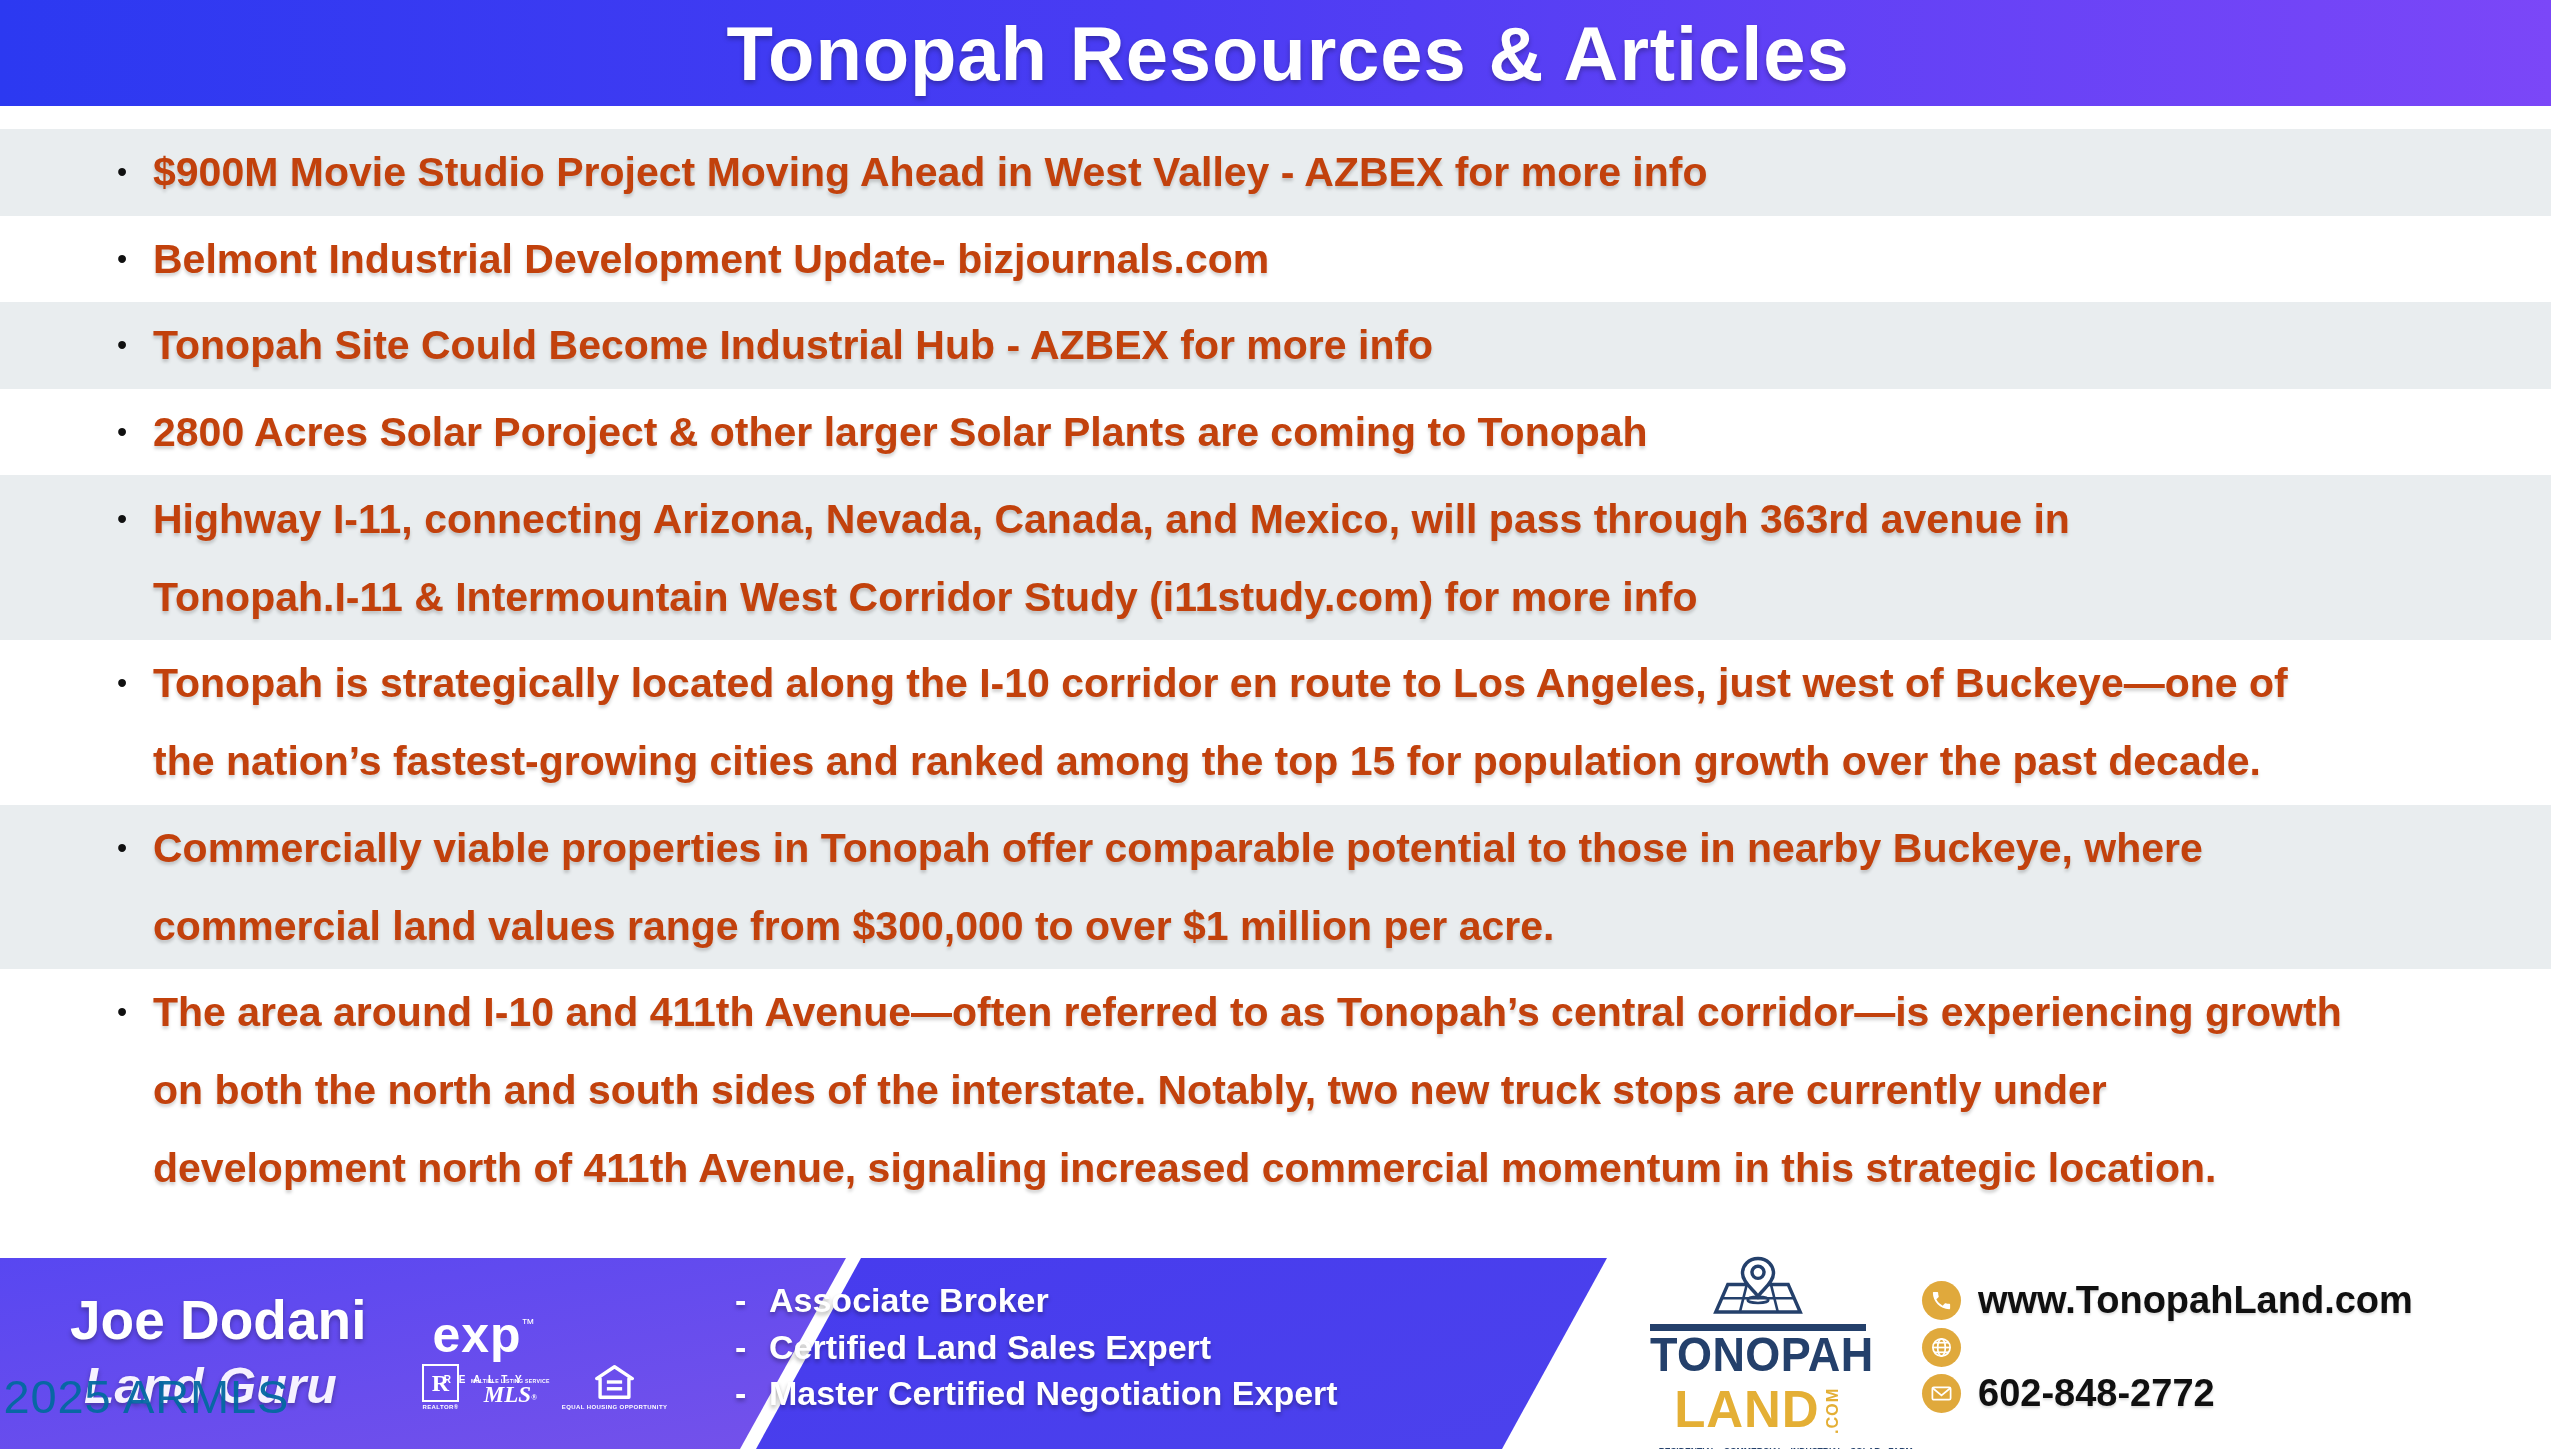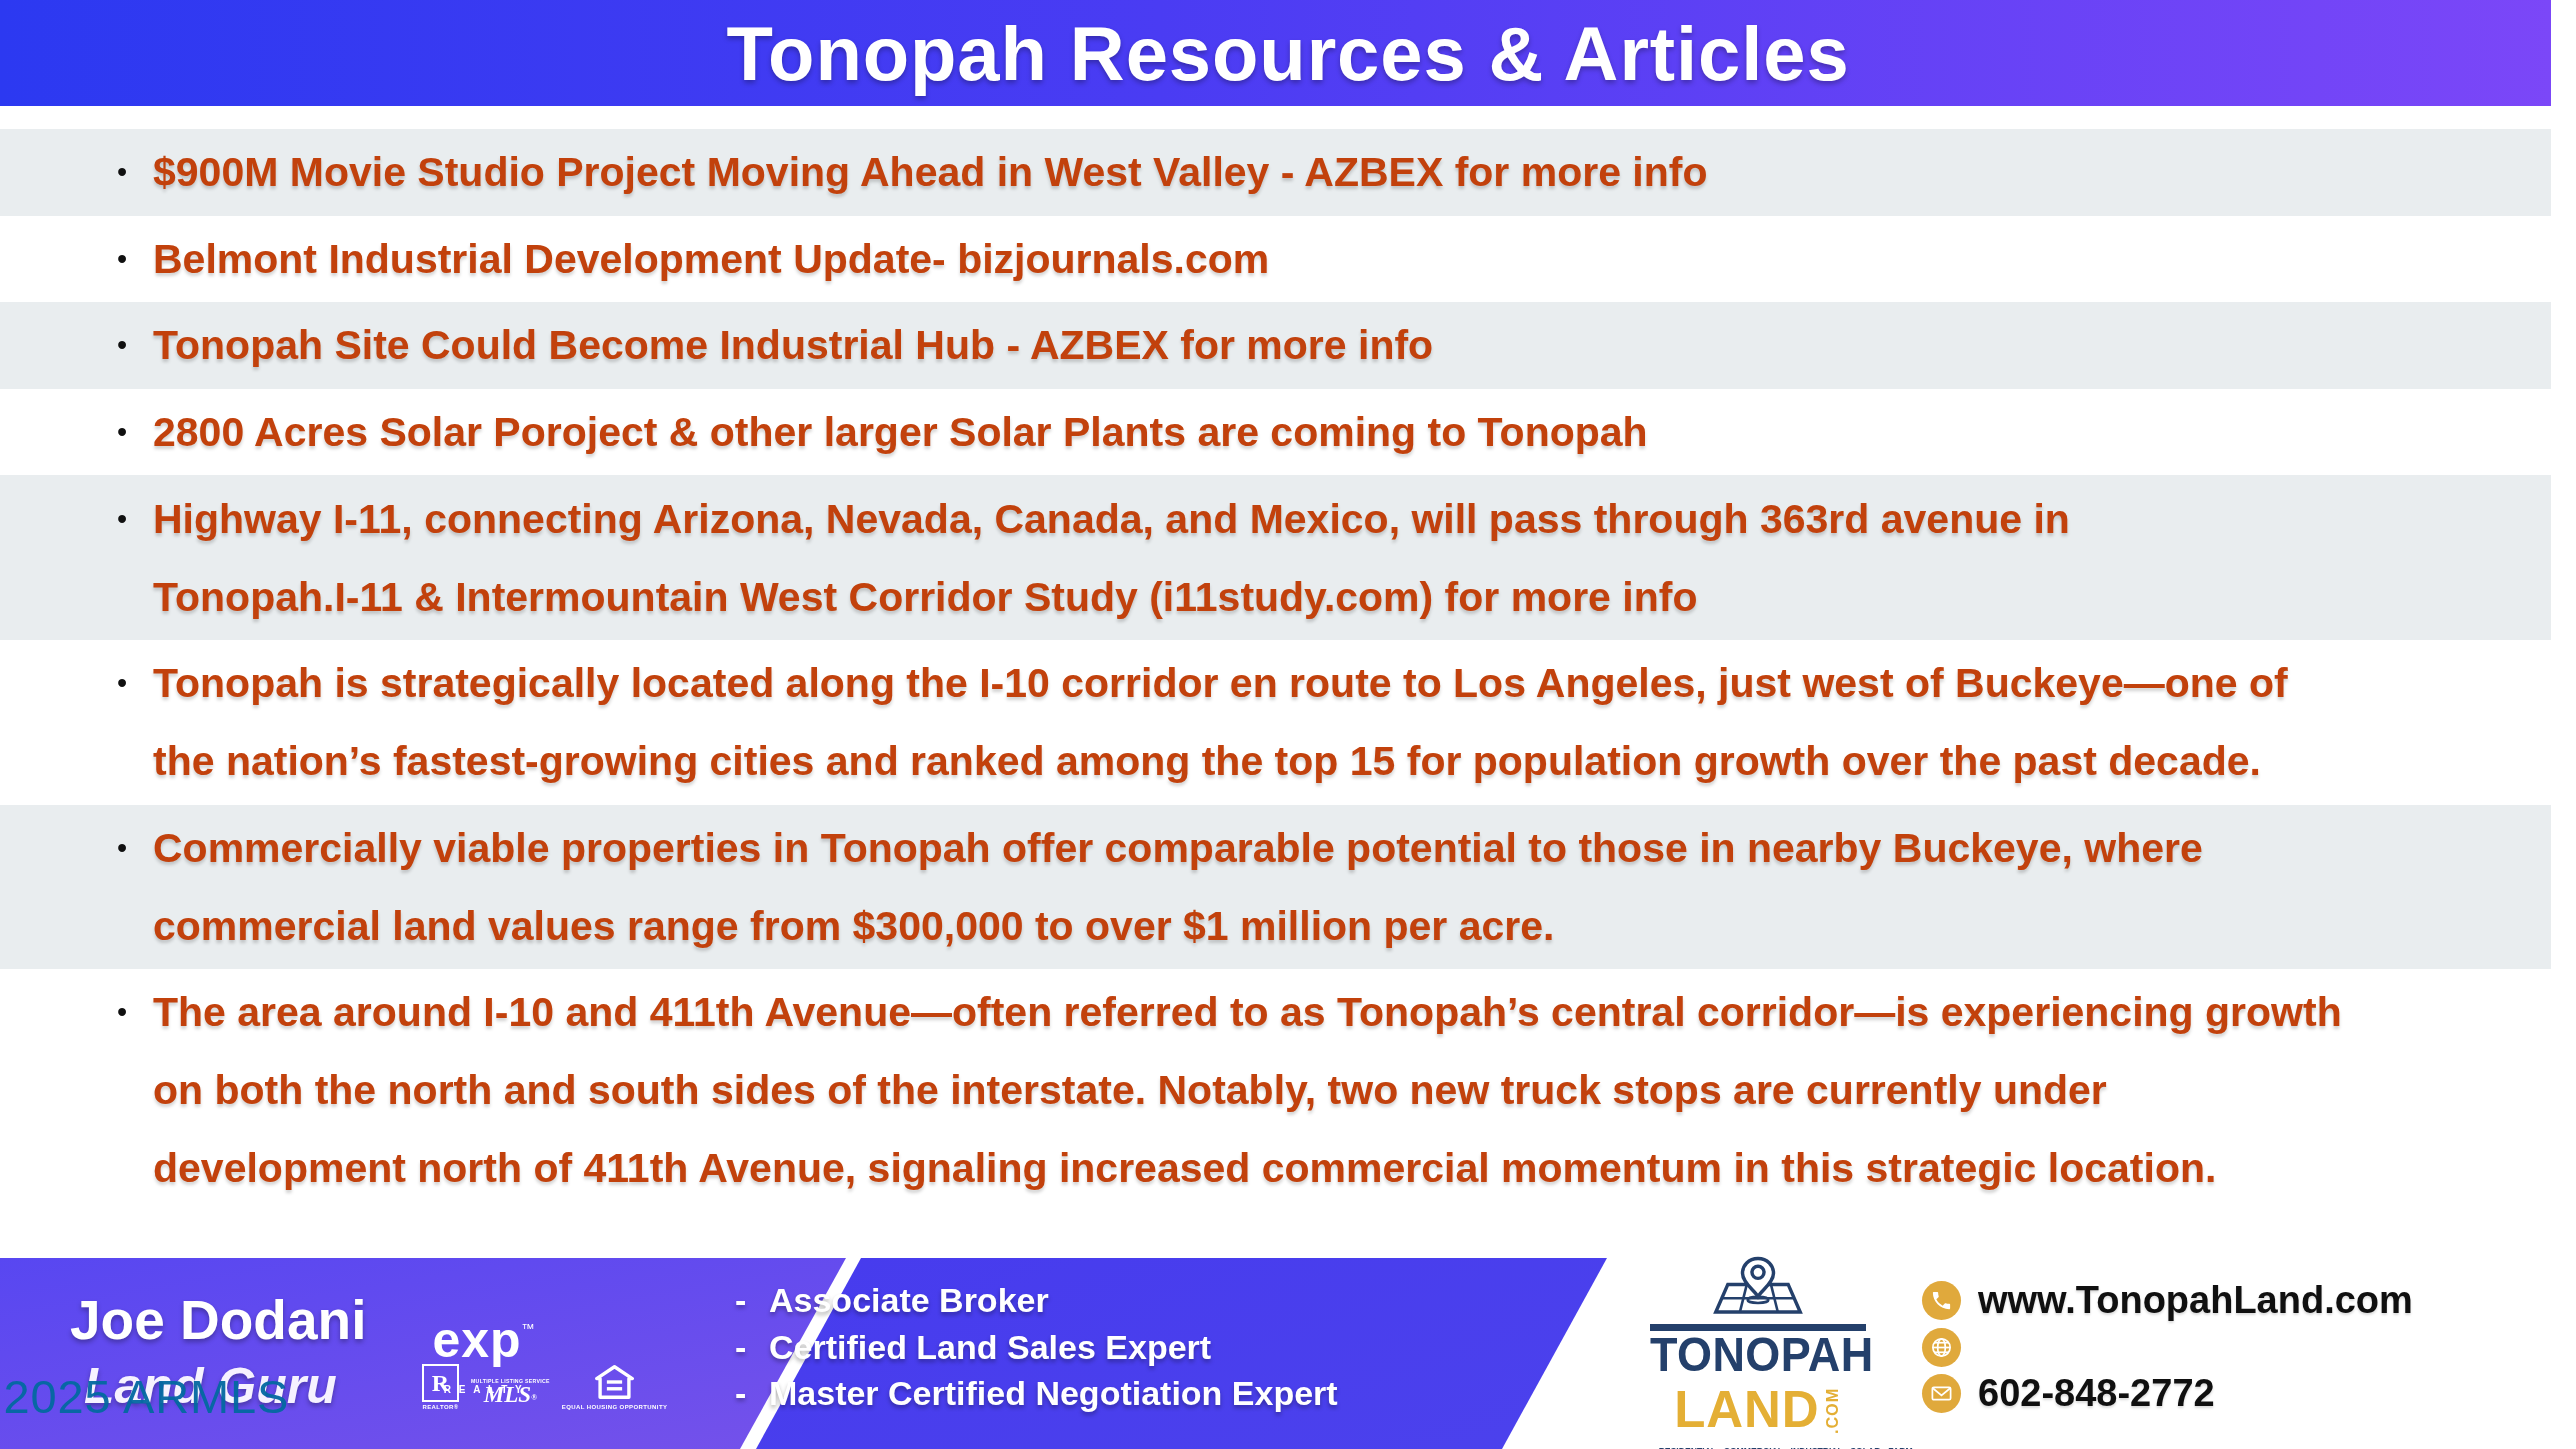--- a/index.html
+++ b/index.html
@@ -29,21 +29,21 @@
           clip-path:polygon(0 0,846px 0,740px 100%,0 100%);}
   .fp.mid{background:linear-gradient(160deg,#4438EE 0%,#4F46EC 100%);
           clip-path:polygon(861px 0,1607px 0,1502px 100%,756px 100%);}
 
   .agent-name{position:absolute;left:70px;top:1288px;color:#fff;font-size:55px;font-weight:800;
           text-shadow:0 3.4px 5.2px rgba(0,0,0,.3);}
   .agent-tagline{position:absolute;left:84px;top:1357px;color:#f6f2ff;font-size:50px;font-weight:700;
           font-style:italic;text-shadow:0 3.4px 5.2px rgba(0,0,0,.3);}
 
   .exp-block{position:absolute;left:428px;top:1298px;color:#fff;text-align:center;width:112px;}
-  .exp-word{font-size:50px;font-weight:800;line-height:62px;letter-spacing:0.9px;}
+  .exp-word{font-size:50px;font-weight:800;line-height:52px;letter-spacing:0.9px;}
   .exp-tm{font-size:13px;vertical-align:24px;font-weight:400;}
   .exp-sub{font-size:10px;font-weight:600;letter-spacing:7.7px;margin-top:13px;margin-left:5.2px;}
 
   .badges{position:absolute;left:422px;top:1364px;display:flex;align-items:flex-end;gap:12px;color:#fff;}
   .realtor-badge .rbox{width:33px;height:34px;border:2.6px solid #fff;margin:0 auto;
           display:flex;align-items:center;justify-content:center;
           font-family:"Liberation Serif",serif;font-size:24px;font-weight:700;}
   .badge-caption{font-size:6px;letter-spacing:0.4px;text-align:center;margin-top:1.7px;font-weight:600;}
   .mls-badge{text-align:center;}
   .mls-top{font-size:5.2px;font-weight:600;letter-spacing:0.3px;}

